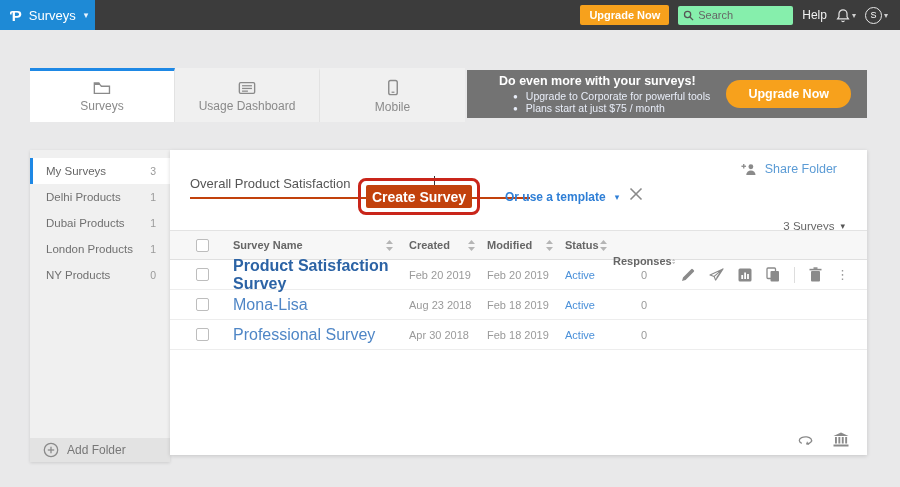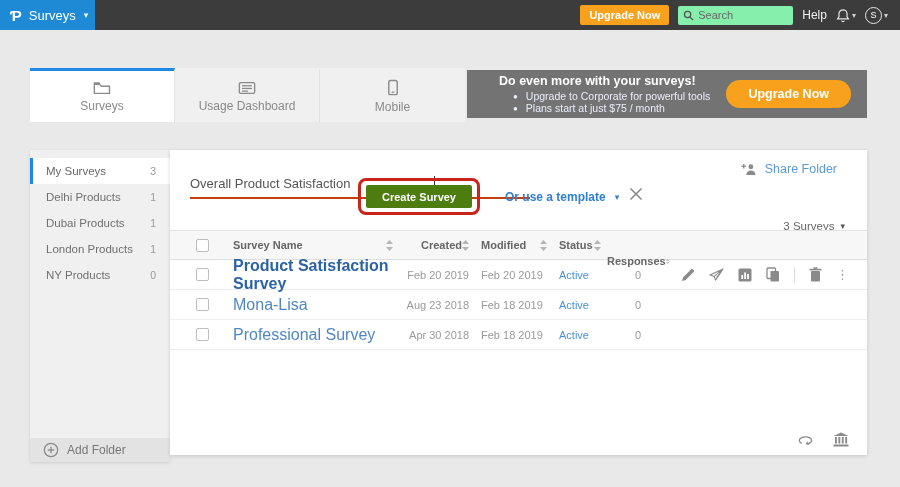--- a/index.html
+++ b/index.html
@@ -46,38 +46,38 @@
   .folder-count { margin-left:auto; font-size:10.5px; color:#9a9a9a; }
   .sidebar-footer { margin-top:auto; height:24px; background:#e3e3e3; display:flex; align-items:center; gap:8px; padding:0 13px; color:#777; font-size:12px; cursor:pointer; }
 
   
   .panel { position:absolute; left:170px; top:150px; width:697px; height:305px; background:#fff; box-shadow:0 1px 4px rgba(0,0,0,.15); }
   .share-folder { position:absolute; top:12px; right:30px; display:flex; align-items:center; gap:7px; cursor:pointer; }
   .share-folder span { color:#5b9bd5; font-size:12.5px; }
   .name-input-wrap { position:absolute; left:20px; top:26px; width:340px; border-bottom:2px solid #c2410c; padding-bottom:6px; display:flex; align-items:flex-start; }
   .name-input-wrap input { border:none; outline:none; font-size:13px; color:#555; width:100%; font-family:inherit; }
   .text-caret { width:1px; height:14px; background:#333; margin-left:-96px; }
-  .btn-create { position:absolute; left:196px; top:35px; width:106px; height:23px; background:#4d7c0f; color:#fff; font-size:11px; font-weight:bold; border:none; border-radius:2px; cursor:pointer; font-family:inherit; padding:0; }
+  .btn-create { position:absolute; left:196px; top:35px; width:106px; height:23px; background:#c2410c; color:#fff; font-size:14px; font-weight:bold; border:none; border-radius:2px; cursor:pointer; font-family:inherit; padding:0; }
   .highlight-ring { position:absolute; left:188px; top:28px; width:122px; height:37px; border:3.5px solid #c9251a; border-radius:8px; pointer-events:none; }
   .template-link { position:absolute; left:335px; top:40px; display:flex; align-items:center; gap:9px; cursor:pointer; }
   .template-link .tl-text { color:#2f7fd6; font-size:12px; font-weight:bold; }
   .template-link .caret { color:#2f7fd6; font-size:9px; }
   .close-x { position:absolute; left:458px; top:36px; width:20px; height:20px; cursor:pointer; }
   .surveys-count { position:absolute; right:22px; top:70px; display:flex; align-items:center; gap:6px; cursor:pointer; font-size:11.5px; color:#666; }
   .surveys-count .caret { color:#555; font-size:9px; }
 
   
   .table { position:absolute; left:0; top:80px; width:697px; }
   .trow { display:flex; align-items:center; height:30px; border-bottom:1px solid #ededed; }
   .thead { background:#f7f7f7; border-top:1px solid #e3e3e3; border-bottom:1px solid #e0e0e0; font-weight:bold; }
   .thead .hlabel { font-size:11px; color:#666; font-weight:bold; }
   .col-check { margin-left:26px; width:14px; }
   .checkbox { width:13px; height:13px; border:1.5px solid #bdbdbd; border-radius:2px; background:#fff; cursor:pointer; }
   .col-name { margin-left:23px; width:160px; display:flex; justify-content:space-between; align-items:center; }
-  .col-created { margin-left:10px; width:66px; display:flex; justify-content:flex-end; align-items:center; }
+  .col-created { margin-left:16px; width:66px; display:flex; justify-content:space-between; align-items:center; }
   .col-modified { margin-left:12px; width:66px; display:flex; justify-content:space-between; align-items:center; }
   .col-status { margin-left:12px; width:42px; display:flex; justify-content:space-between; align-items:center; }
   .col-responses { margin-left:6px; width:62px; display:flex; justify-content:space-between; align-items:center;margin-top:32px; }
   .cell-date { font-size:11px; color:#9a9a9a; }
   .cell-status { font-size:11px; color:#4a90d9; cursor:pointer; }
   .cell-resp { font-size:11px; color:#9a9a9a; width:62px; text-align:center; }
   .survey-link { font-size:16px; color:#4f86c6; cursor:pointer; }
   .survey-link.primary { color:#2c63a5; font-weight:bold; }
   .row-actions { margin-left:auto; display:flex; align-items:center; gap:14px; padding-right:18px; }
   .action-divider { width:1px; height:16px; background:#ddd; }

